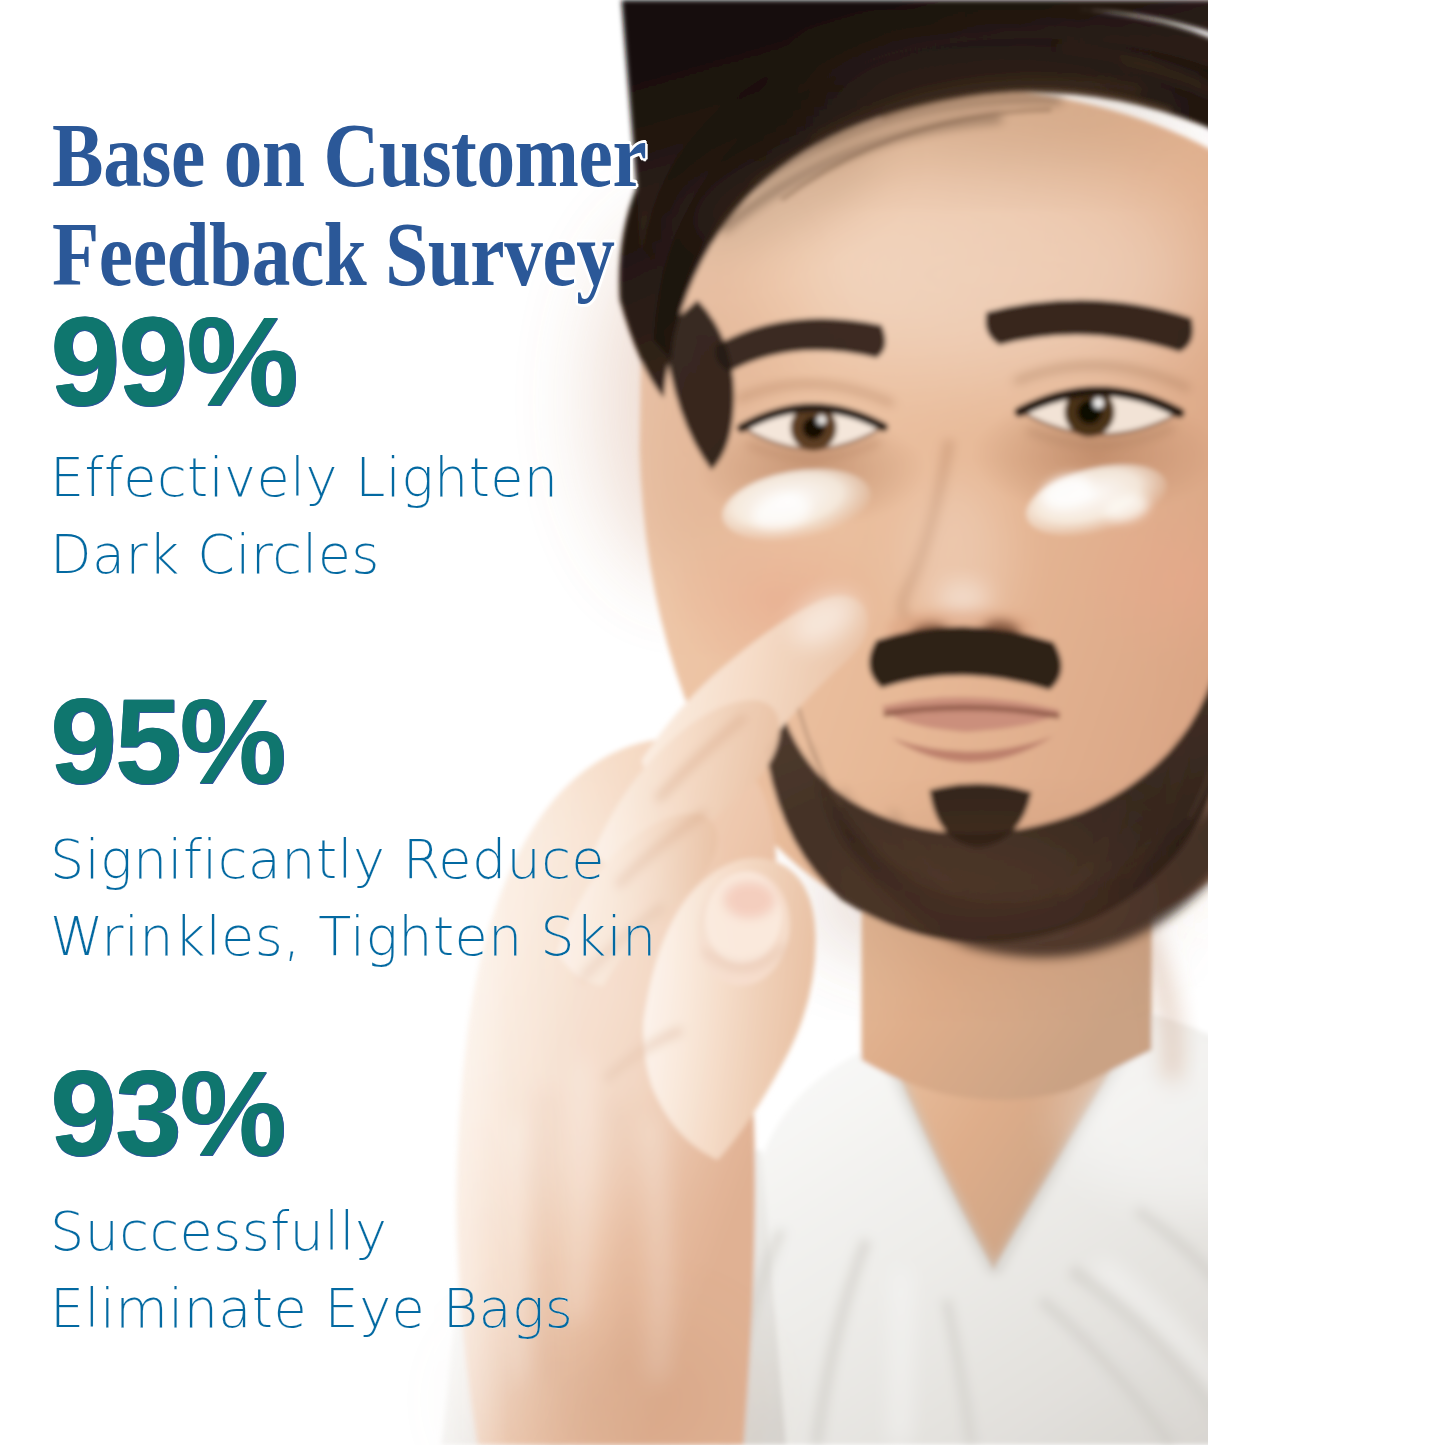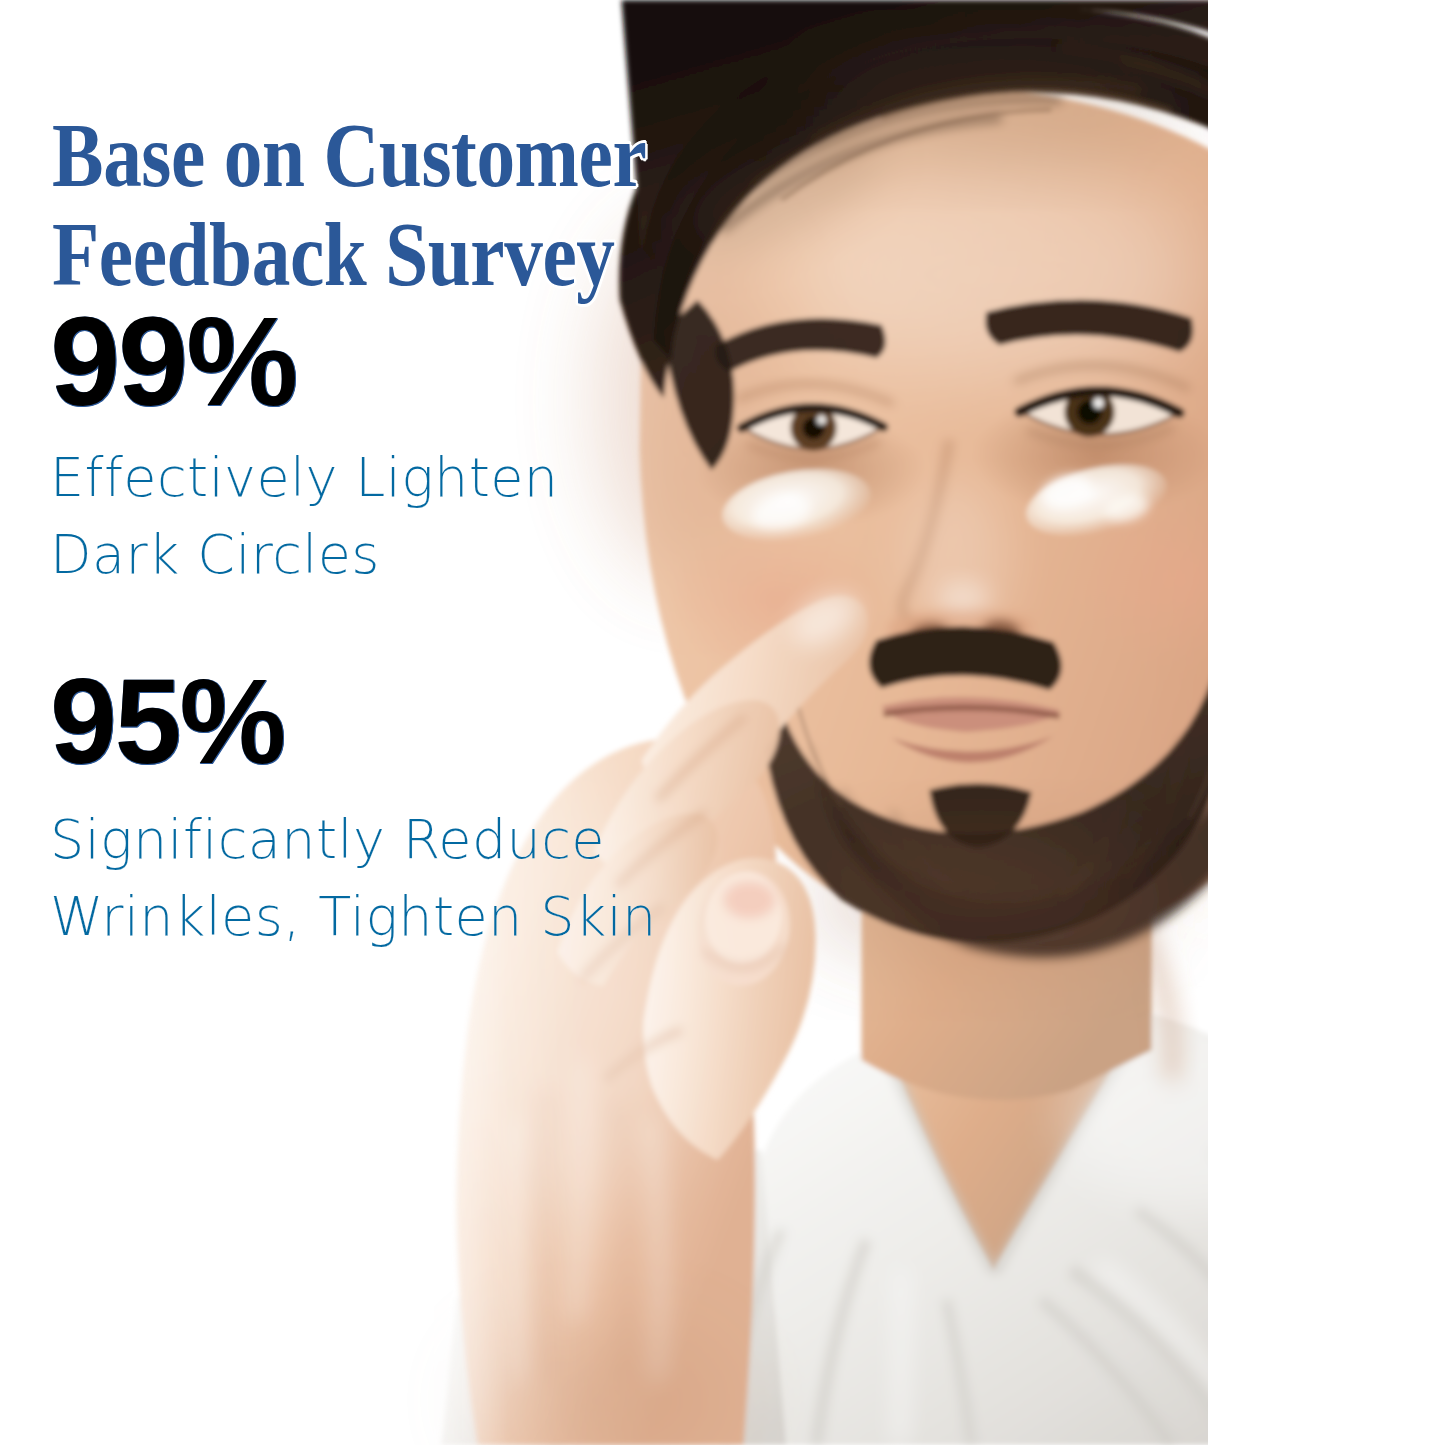--- a/index.html
+++ b/index.html
@@ -54,26 +54,26 @@
        0  2px 0 #fff,  0 -2px 0 #fff,
        2px  2px 0 #fff, -2px  2px 0 #fff,
        2px -2px 0 #fff, -2px -2px 0 #fff,
        3px  1px 0 #fff, -3px  1px 0 #fff,
        1px  3px 0 #fff,  1px -3px 0 #fff;
     white-space: pre-line;
   }
 
   .stat-block { position: absolute; left: 50px; }
   .stat-block.b1 { top: 304px; }
-  .stat-block.b2 { top: 666px; }
+  .stat-block.b2 { top: 686px; }
   .stat-block.b3 { top: 1058px; }
 
   .stat-pct {
     display: block;
-    color: #000000;
+    color: #0f766e;
     font-family: "Liberation Sans", sans-serif;
     font-weight: 700;
     font-size: 120px;
     line-height: 0.92;
     letter-spacing: -2px;
     margin: 0 0 26px 0;
     text-shadow: 1px 0 0 #2b5898, 0 1px 0 #2b5898, 1px 1px 0 #2b5898;
   }
   .stat-block.b1 .stat-pct { font-size: 126px; }
 
@@ -431,15 +431,20 @@
       <span class="stat-desc">Effectively Lighten
 Dark Circles</span>
     </div>
 
     <div class="stat-block b2">
       <span class="stat-pct">95%</span>
       <span class="stat-desc">Significantly Reduce
 Wrinkles, Tighten Skin</span>
     </div>
 
+    <div class="stat-block b3">
+      <span class="stat-pct">93%</span>
+      <span class="stat-desc">Successfully
+Eliminate Eye Bags</span>
+    </div>
 
   </div>
 </div>
 
 </body></html>

